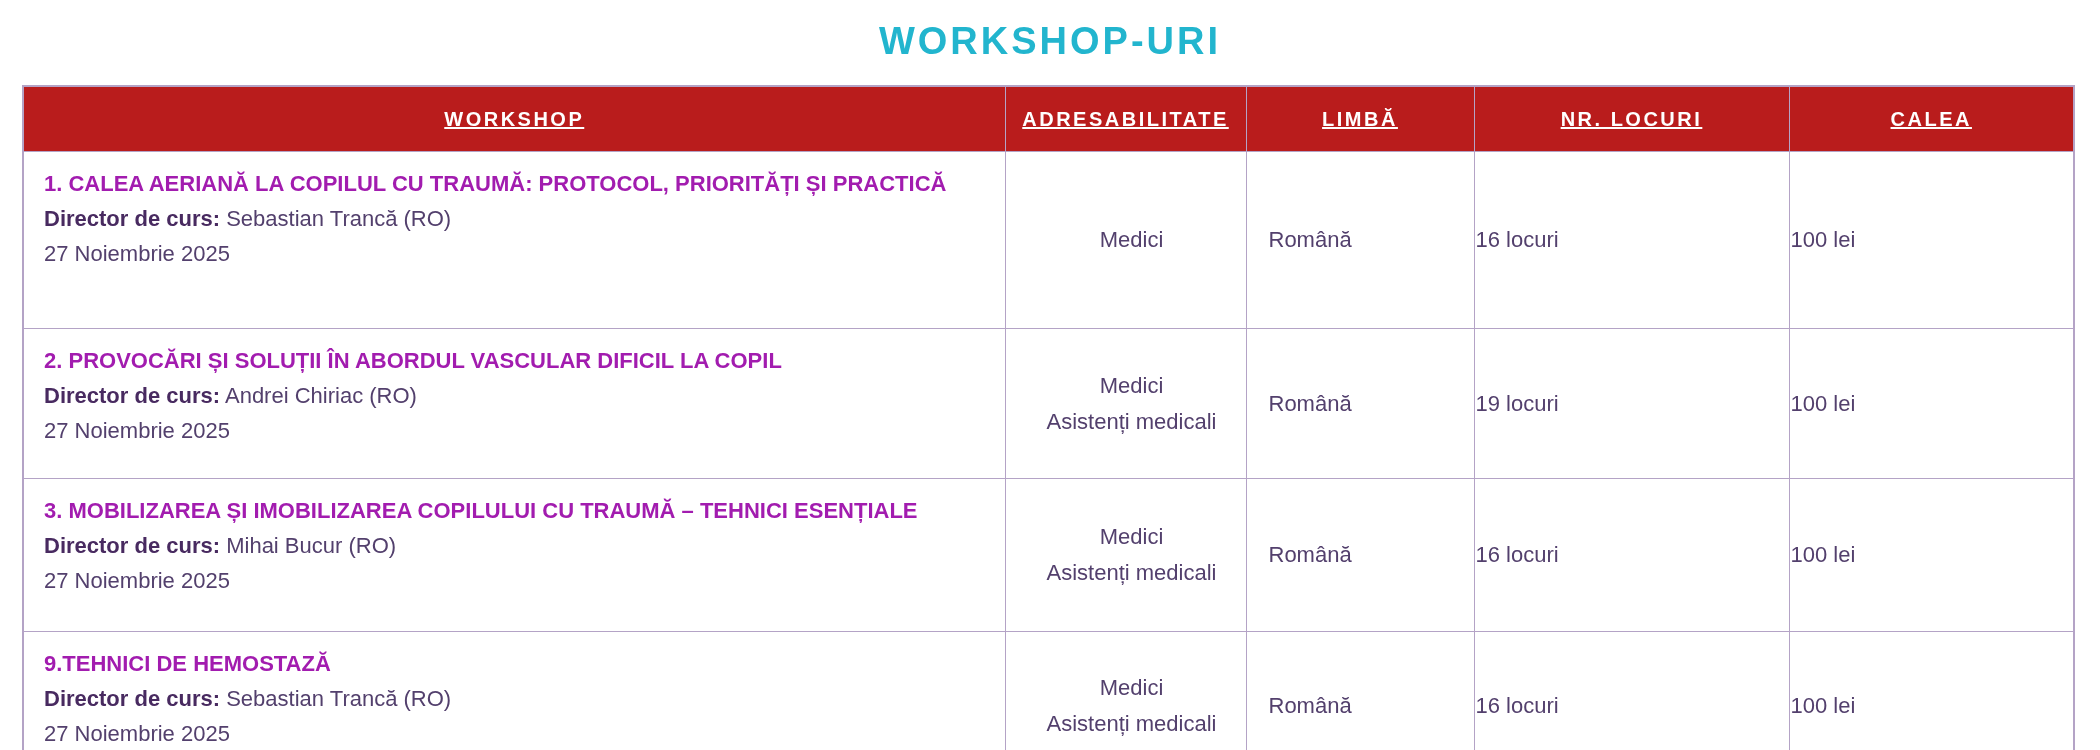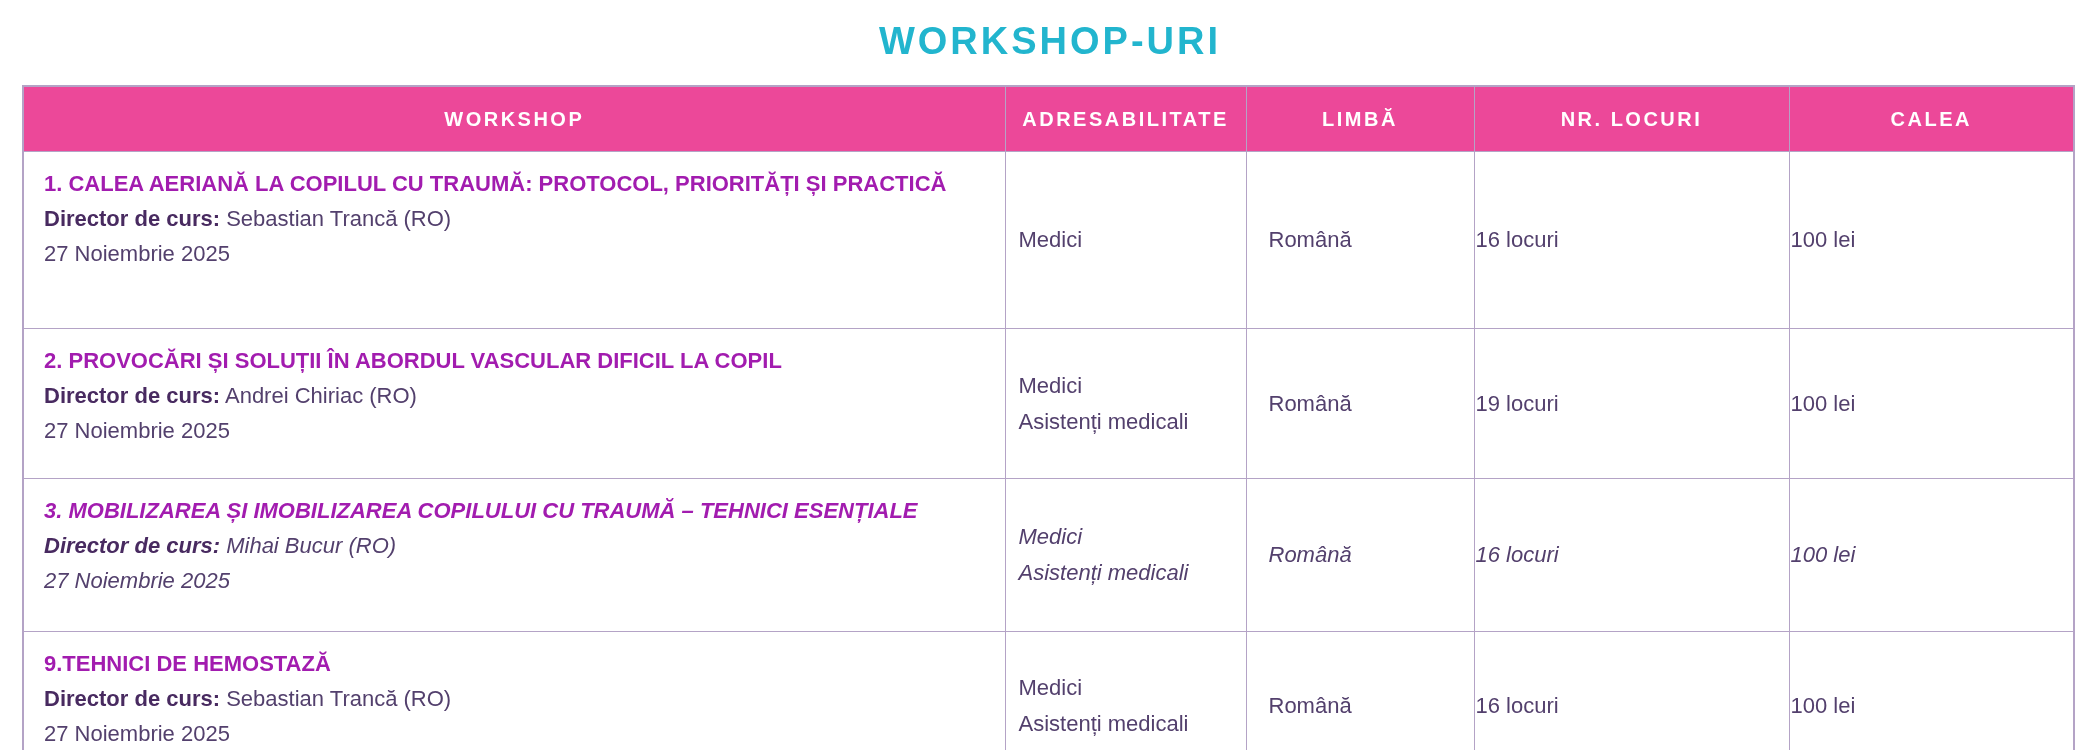--- a/index.html
+++ b/index.html
@@ -24,48 +24,49 @@
     margin-left: 22px;
     width: 2051px;
     border: 2.5px solid #b4a3c6;
   }
   col.c1 { width: 982px; }
   col.c2 { width: 241px; }
   col.c3 { width: 228px; }
   col.c4 { width: 315px; }
   col.c5 { width: 285px; }
   th {
-    background: #ec4899;
+    background: #b91c1c;
     color: #ffffff;
     font-size: 20px;
     font-weight: bold;
     letter-spacing: 2.5px;
     height: 62px;
     text-align: center;
     border: 1.5px solid #b4a3c6;
+    text-decoration: underline;
   }
   td {
     border: 1.5px solid #b4a3c6;
     color: #53406d;
     font-size: 22px;
     vertical-align: middle;
     background: #ffffff;
   }
   tbody tr:nth-child(1) td { height: 162px; }
   tbody tr:nth-child(2) td { height: 135px; }
-  tbody tr:nth-child(3) td { height: 138px; font-style: italic; }
+  tbody tr:nth-child(3) td { height: 138px; }
   tbody tr:nth-child(4) td { height: 134px; }
   td.c-workshop {
     vertical-align: top;
     padding: 14px 24px 0 20px;
   }
   .ws-line { line-height: 35px; }
   .ws-title { font-weight: bold; color: #a21caf; }
   .b-label { font-weight: bold; color: #482a60; }
-  td.c-adres { padding-left: 13px; line-height: 36px; }
+  td.c-adres { padding-left: 13px; line-height: 36px; text-align: center; }
   td.c-limba { padding-left: 22px; }
   td.c-locuri, td.c-suma { text-align: left; }
 </style>
 </head>
 <body>
 
 <h1 class="page-title">WORKSHOP-URI</h1>
 
 <table class="workshops">
   <colgroup>

